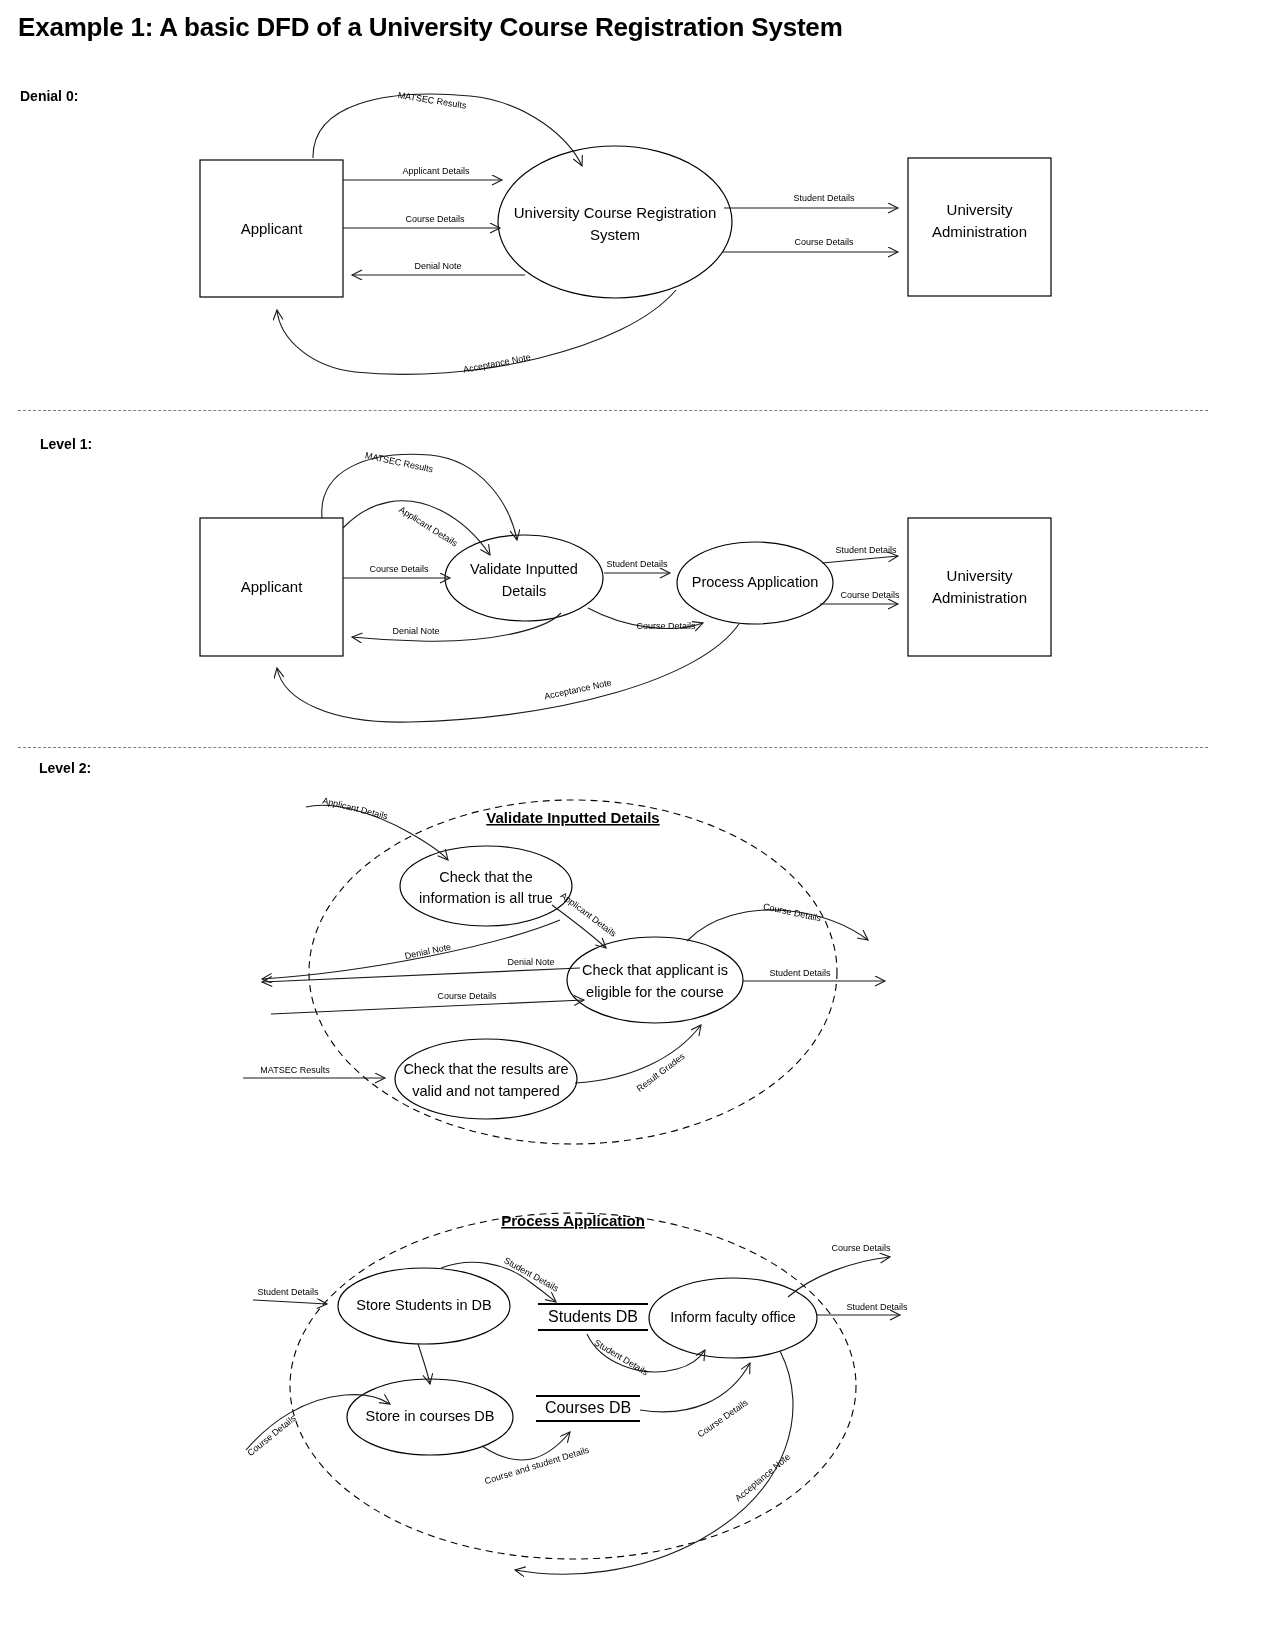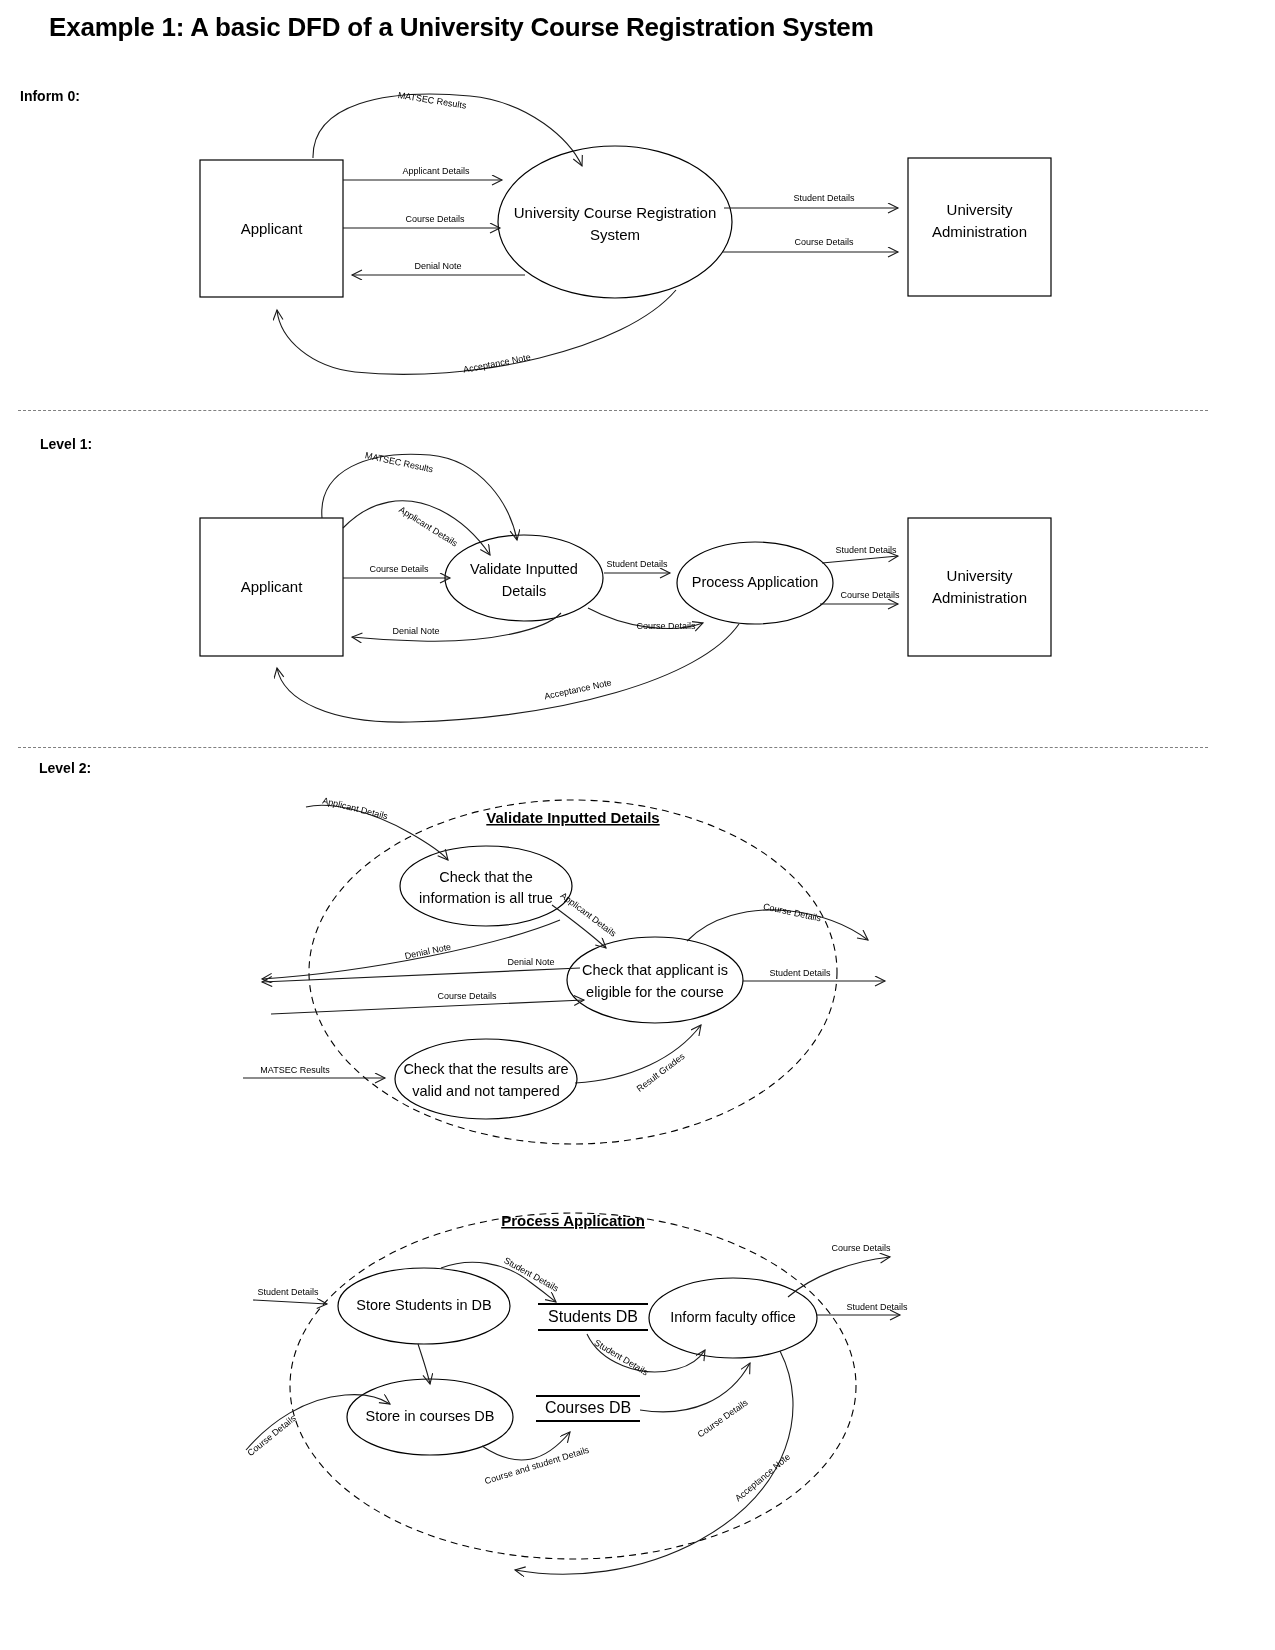--- a/index.html
+++ b/index.html
@@ -16,21 +16,20 @@
     overflow: hidden;
   }
   .page-title {
     position: absolute;
     left: 18px;
     top: 12px;
     font-size: 26px;
     font-weight: bold;
     letter-spacing: -0.2px;
     white-space: nowrap;
-    margin-left: 31px;
   }
   .level-label {
     position: absolute;
     font-size: 14px;
     font-weight: bold;
     left: 20px;
   }
   #lvl0-label { top: 88px; }
   #lvl1-label { top: 436px; margin-left: 20px; }
   #lvl2-label { top: 760px; padding-left: 19px; }
@@ -107,21 +106,21 @@
     font-size: 16px;
     text-anchor: middle;
     dominant-baseline: middle;
   }
 </style>
 </head>
 <body>
 
 <div class="page-title">Example 1: A basic DFD of a University Course Registration System</div>
 
-<div class="level-label" id="lvl0-label">Inform 0:</div>
+<div class="level-label" id="lvl0-label">Denial 0:</div>
 <div class="divider" id="div-1"></div>
 <div class="level-label" id="lvl1-label">Level 1:</div>
 <div class="divider" id="div-2"></div>
 <div class="level-label" id="lvl2-label">Level 2:</div>
 
 <svg class="canvas" viewBox="0 0 1275 1650" xmlns="http://www.w3.org/2000/svg">
   <defs>
     <marker id="ah" markerWidth="13" markerHeight="13" refX="11" refY="5" orient="auto" markerUnits="userSpaceOnUse">
       <path d="M1,0 L11,5 L1,10" fill="none" stroke="#1a1a1a" stroke-width="1.1"></path>
     </marker>

